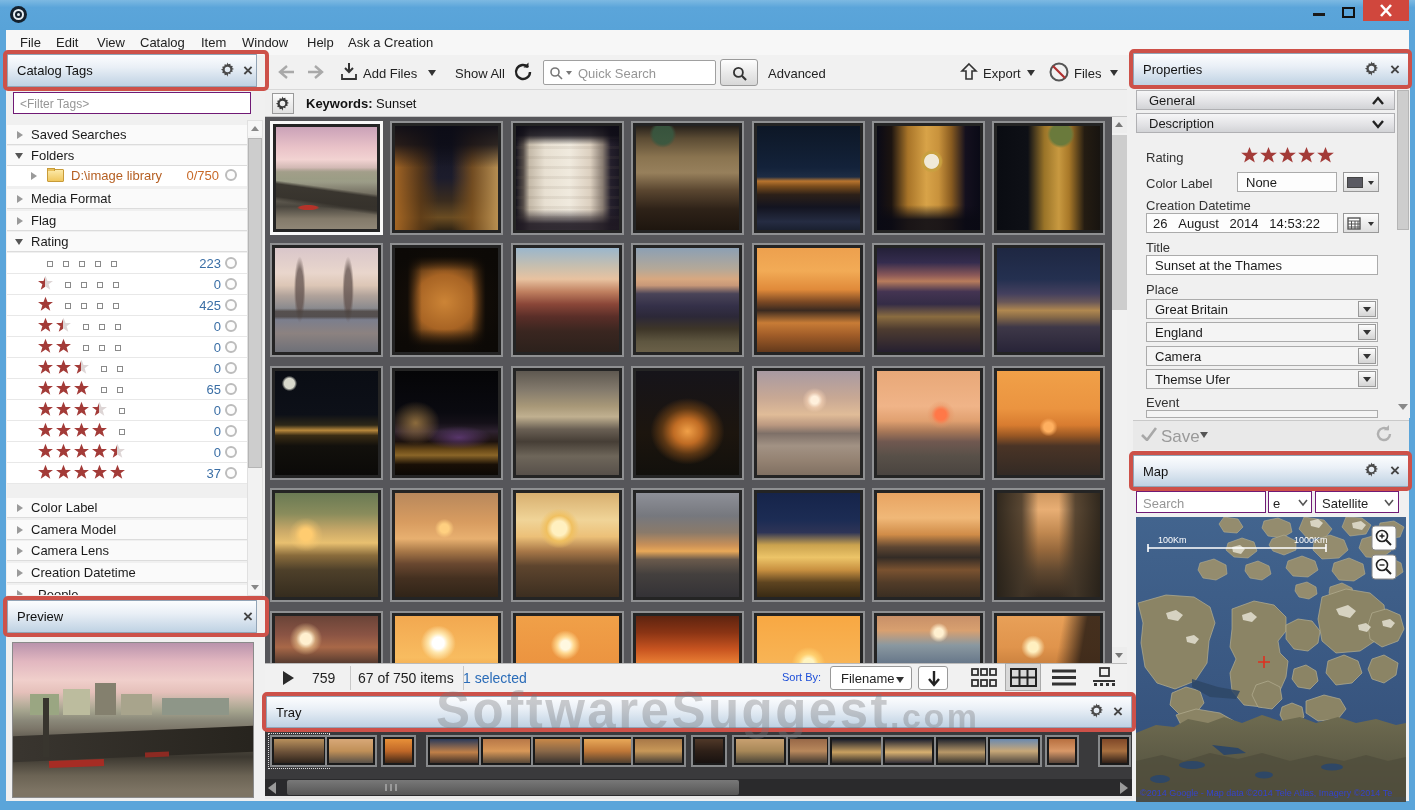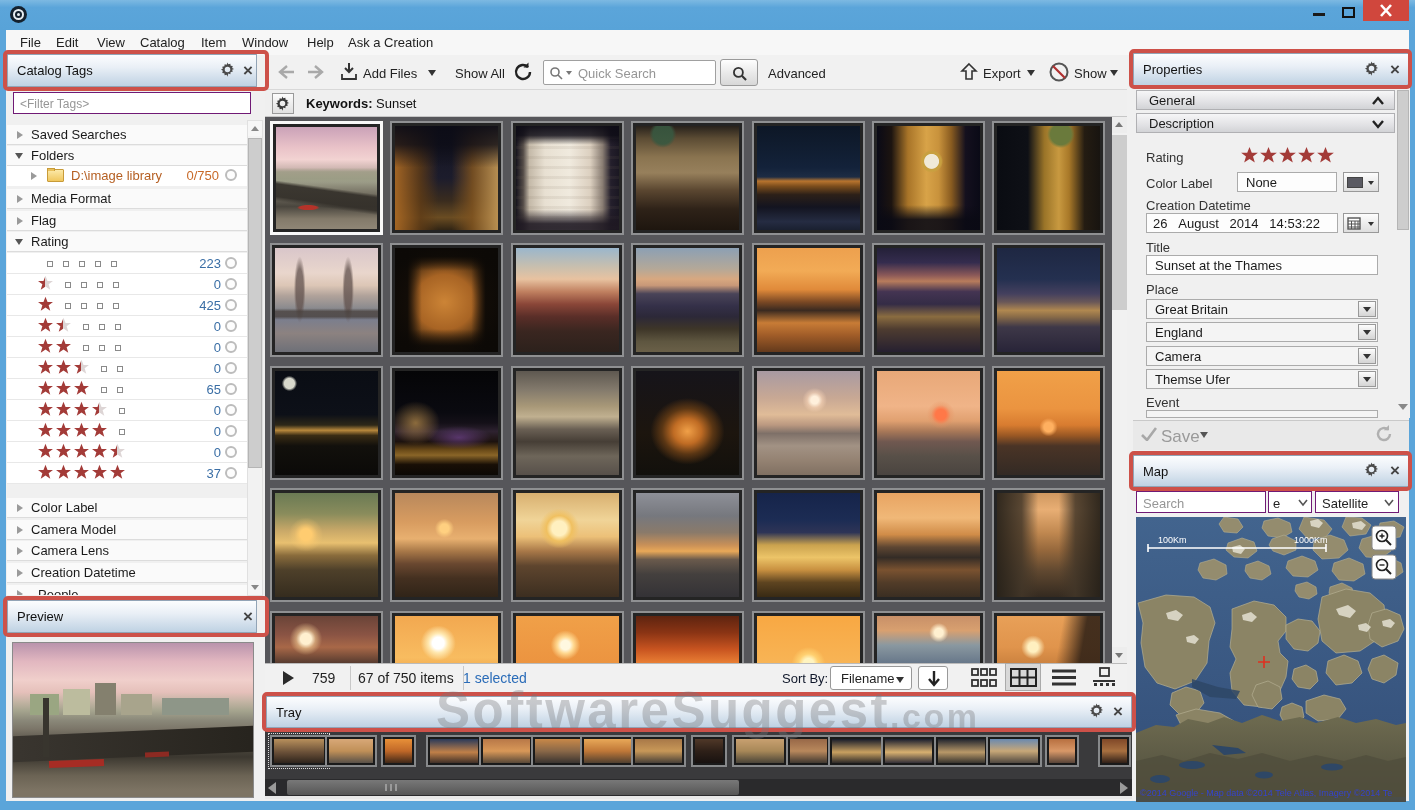--- a/index.html
+++ b/index.html
@@ -352,21 +352,21 @@
 <span class="abs toolbtn" style="left:768px;top:66px;">Advanced</span>
 <svg class="abs" style="left:959px;top:62px" width="20" height="20" viewBox="0 0 20 20">
     <path d="M10 2l7 7h-4v8h-6V9H3z" stroke="#333" stroke-width="1.6" fill="none"></path>
   </svg>
 <span class="abs toolbtn" style="left:983px;top:66px;">Export</span>
 <div class="tri-d" style="left:1027px;top:70px;border-top-color:#333;"></div>
 <svg class="abs" style="left:1048px;top:61px" width="22" height="22" viewBox="0 0 22 22">
     <circle cx="11" cy="11" r="8.5" stroke="#555" stroke-width="2" fill="none"></circle>
     <path d="M5 5l12 12" stroke="#b03030" stroke-width="2.2"></path>
   </svg>
-<span class="abs toolbtn" style="left:1074px;top:66px;">Show</span>
+<span class="abs toolbtn" style="left:1074px;top:66px;">Files</span>
 <div class="tri-d" style="left:1110px;top:70px;border-top-color:#333;"></div>
 <div class="abs" style="left:265px;top:90px;width:862px;height:27px;background:#efefef;border-bottom:1px solid #c6c6c6;"></div>
 <div class="abs" style="left:272px;top:93px;width:22px;height:21px;background:linear-gradient(180deg,#fcfcfc,#e0e0e0);border:1px solid #9a9a9a;"></div>
 <svg class="abs" style="left:275px;top:96px" width="15" height="15" viewBox="0 0 20 20">
     <path fill="#3a3a3a" fill-rule="evenodd" d="M10 .5l1.1 2.5 2.7-.8.4 2.8 2.8.4-.8 2.7 2.5 1.1-2.5 1.1.8 2.7-2.8.4-.4 2.8-2.7-.8L10 19.5l-1.1-2.6-2.7.8-.4-2.8-2.8-.4.8-2.7L1.3 10l2.5-1.1-.8-2.7 2.8-.4.4-2.8 2.7.8zM10 6.3a3.7 3.7 0 100 7.4 3.7 3.7 0 000-7.4z"></path>
   </svg>
 <span class="abs" style="left:306px;top:96px;font-size:13px;font-weight:bold;color:#111;">Keywords:</span>
 <span class="abs" style="left:376px;top:96px;font-size:13px;color:#111;">Sunset</span>
 <div class="abs" style="left:265px;top:117px;width:847px;height:546px;background:#56565a;overflow:hidden;" id="grid">
     <div class="cell cellsel" style="left:5px;top:4px;">
@@ -484,21 +484,21 @@
 <div class="abs" style="left:1112px;top:647px;width:15px;height:16px;background:#ededed;">
     <div style="position:absolute;left:3px;top:6px;width:0;height:0;border-left:4px solid transparent;border-right:4px solid transparent;border-top:5px solid #777;"></div>
   </div>
 <div class="abs" style="left:265px;top:663px;width:862px;height:29px;background:#f1f1f1;border-top:1px solid #bbb;"></div>
 <div class="abs" style="left:283px;top:671px;width:0;height:0;border-top:7px solid transparent;border-bottom:7px solid transparent;border-left:11px solid #2a2a2a;"></div>
 <span class="abs" style="left:312px;top:670px;font-size:14px;color:#222;">759</span>
 <div class="abs" style="left:350px;top:666px;width:1px;height:24px;background:#c8c8c8;"></div>
 <span class="abs" style="left:358px;top:670px;font-size:14px;color:#222;">67 of 750 items</span>
 <div class="abs" style="left:463px;top:666px;width:1px;height:24px;background:#c8c8c8;"></div>
 <span class="abs" style="left:463px;top:670px;font-size:14px;color:#2a6cb8;">1 selected</span>
-<span class="abs" style="left:782px;top:671px;font-size:13px;color:#0f172a;">Sort By:</span>
+<span class="abs" style="left:782px;top:671px;font-size:11px;color:#1d4ed8;">Sort By:</span>
 <div class="abs" style="left:830px;top:666px;width:82px;height:24px;background:#fff;border:1px solid #999;border-radius:3px;">
     <span style="position:absolute;left:10px;top:4px;font-size:13px;color:#222;">Filename</span>
     <div class="tri-d" style="right:7px;top:10px;border-top-color:#333;"></div>
   </div>
 <div class="abs" style="left:918px;top:666px;width:30px;height:24px;background:#fff;border:1px solid #999;border-radius:3px;">
     <svg style="position:absolute;left:8px;top:3px" width="14" height="18" viewBox="0 0 14 18">
       <path d="M7 1v13M2 9l5 6 5-6" stroke="#222" stroke-width="2.4" fill="none"></path>
     </svg>
   </div>
 <svg class="abs" style="left:971px;top:668px" width="26" height="20" viewBox="0 0 26 20">

